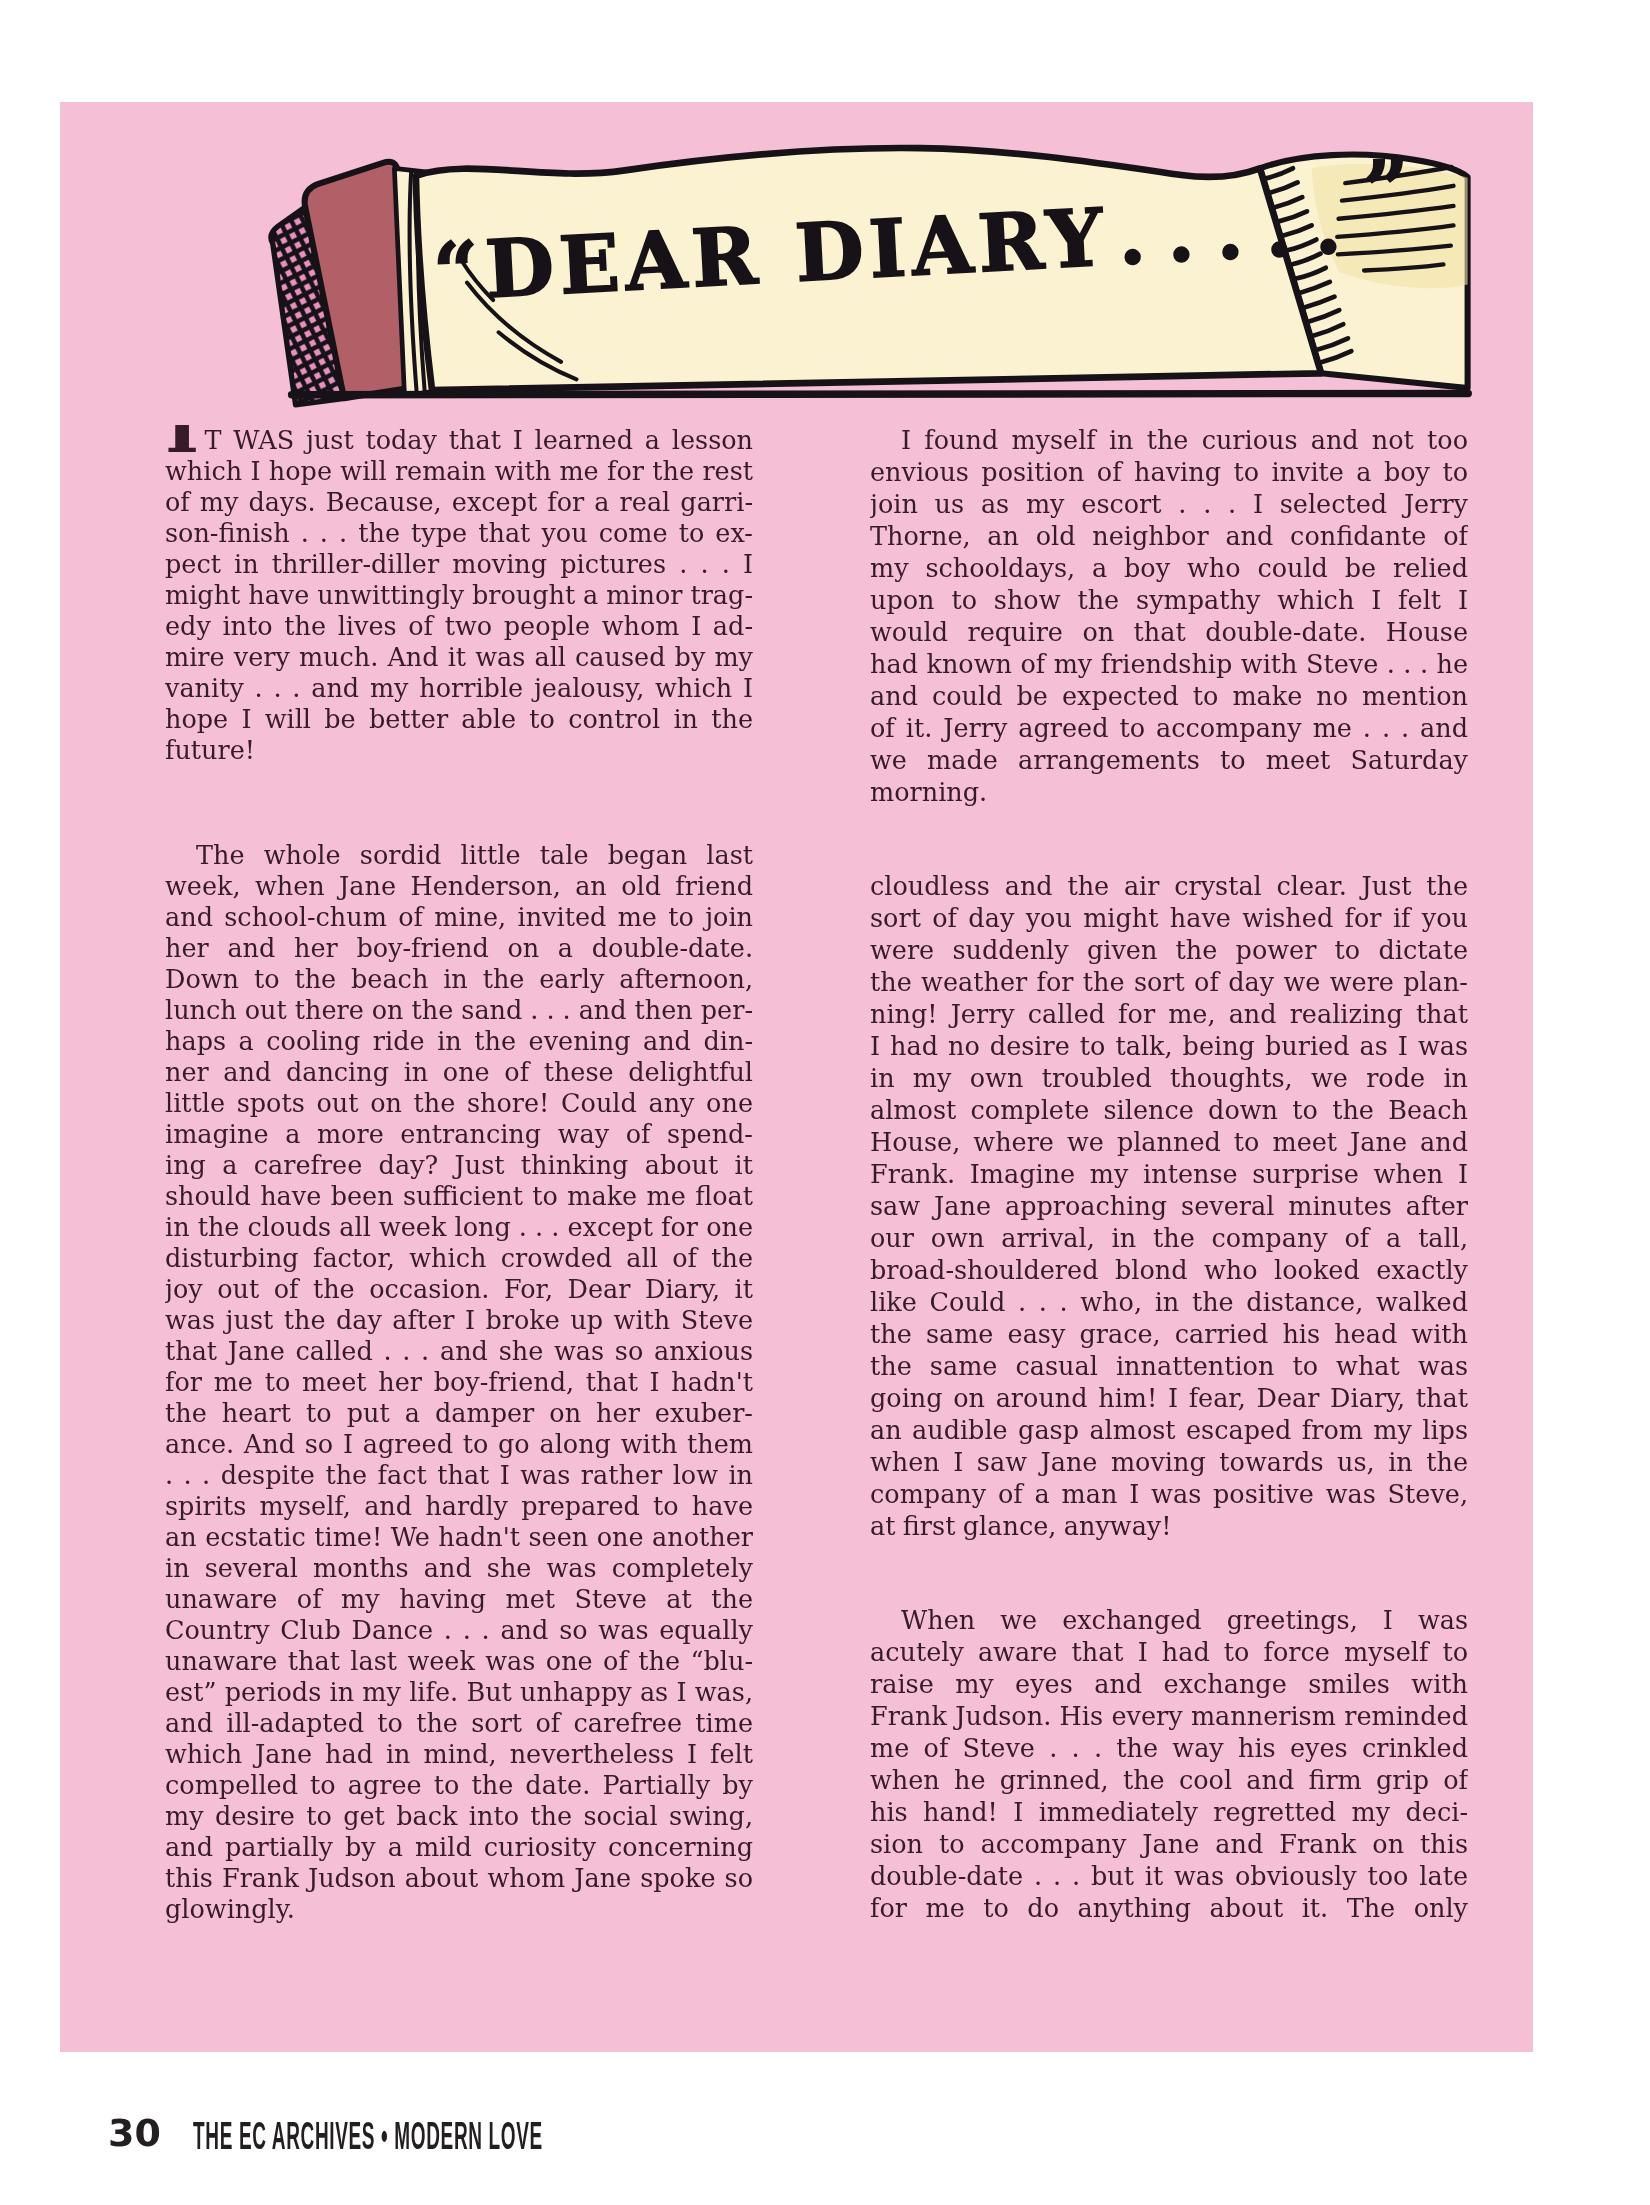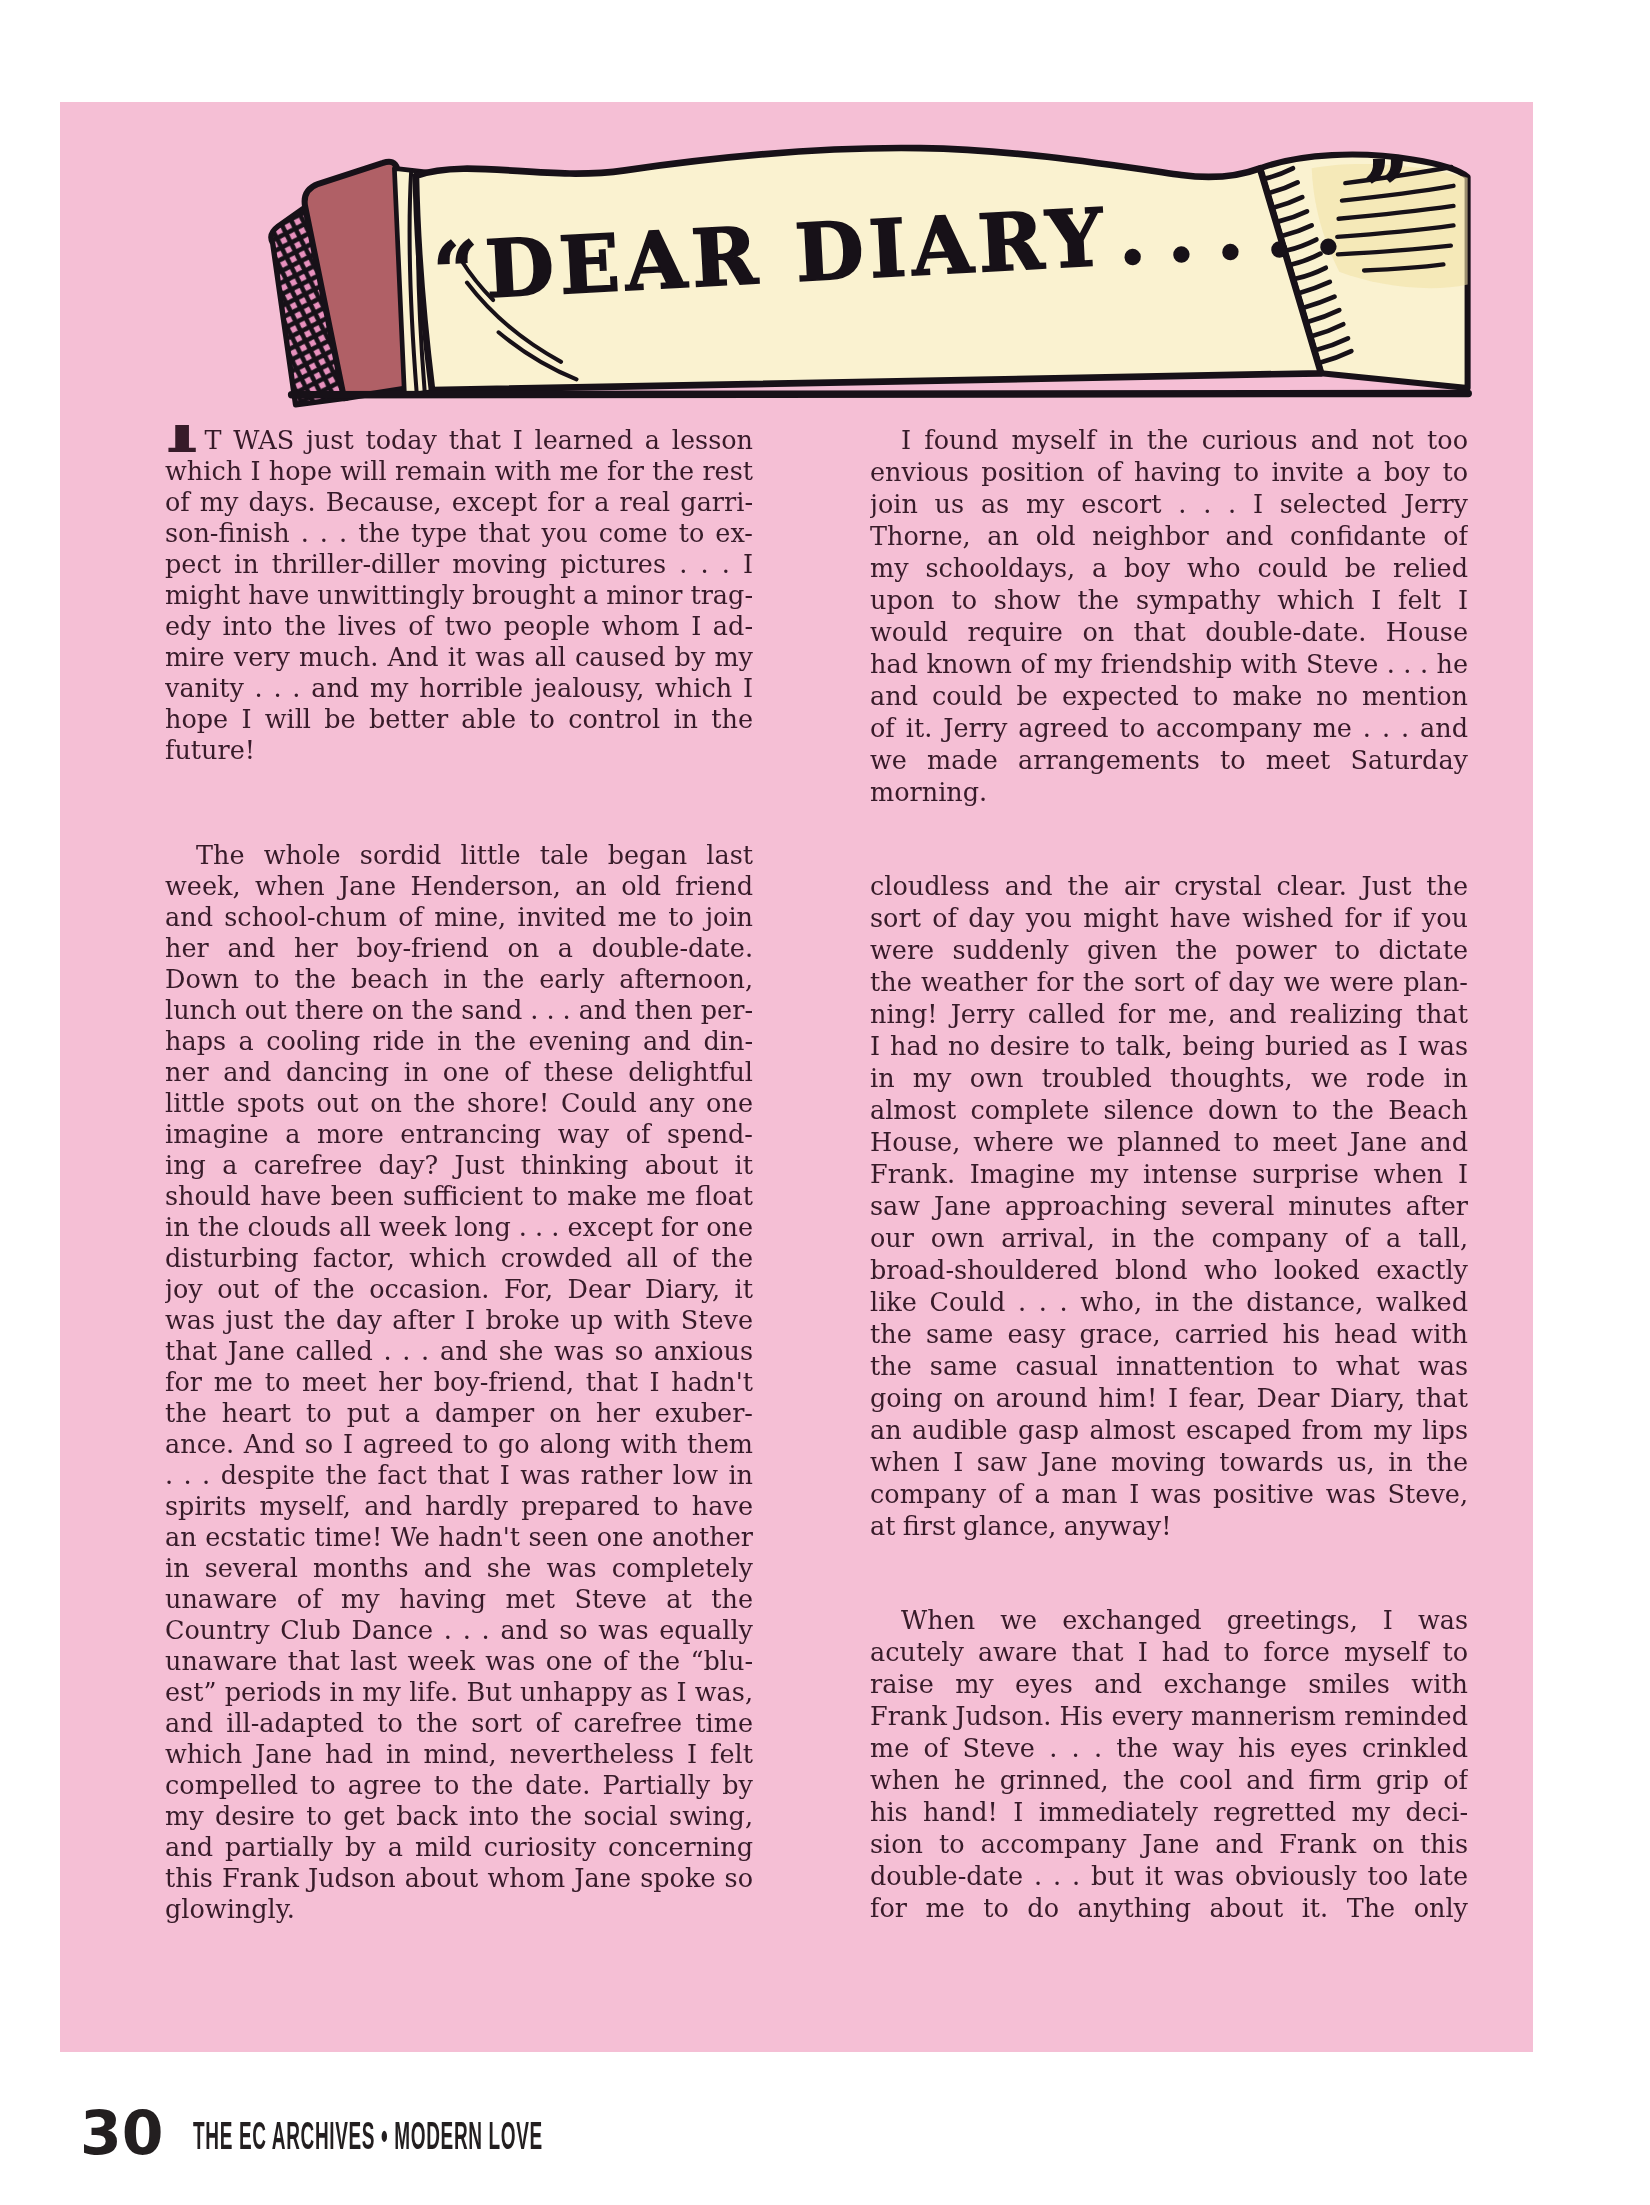--- a/index.html
+++ b/index.html
@@ -52,23 +52,23 @@
   .col-left .line{height:31px;line-height:31px;}
   .col-right .line{height:32px;line-height:32px;}
   .line.j{text-align:justify;text-align-last:justify;}
   .line.ind{padding-left:31px;}
   .dropcap{
     font-size:73px;line-height:0;font-weight:bold;
     display:inline-block;vertical-align:-2.7px;margin-right:5.4px;
   }
   
   .pageno{
-    position:absolute;left:80px;top:2110px;
+    position:absolute;left:108px;top:2110px;
     font-family:"DejaVu Sans", sans-serif;font-weight:bold;
-    font-size:60px;color:var(--footer-ink);line-height:46px;
+    font-size:38px;color:var(--footer-ink);line-height:46px;
   }
   .imprint{
     position:absolute;left:193px;top:2117px;
     font-family:"Liberation Sans", sans-serif;font-weight:bold;
     font-size:38px;line-height:38px;color:var(--footer-ink);
     letter-spacing:1.3px;transform:scaleX(0.5);transform-origin:left top;
     white-space:nowrap;
   }
 </style>
 </head>

